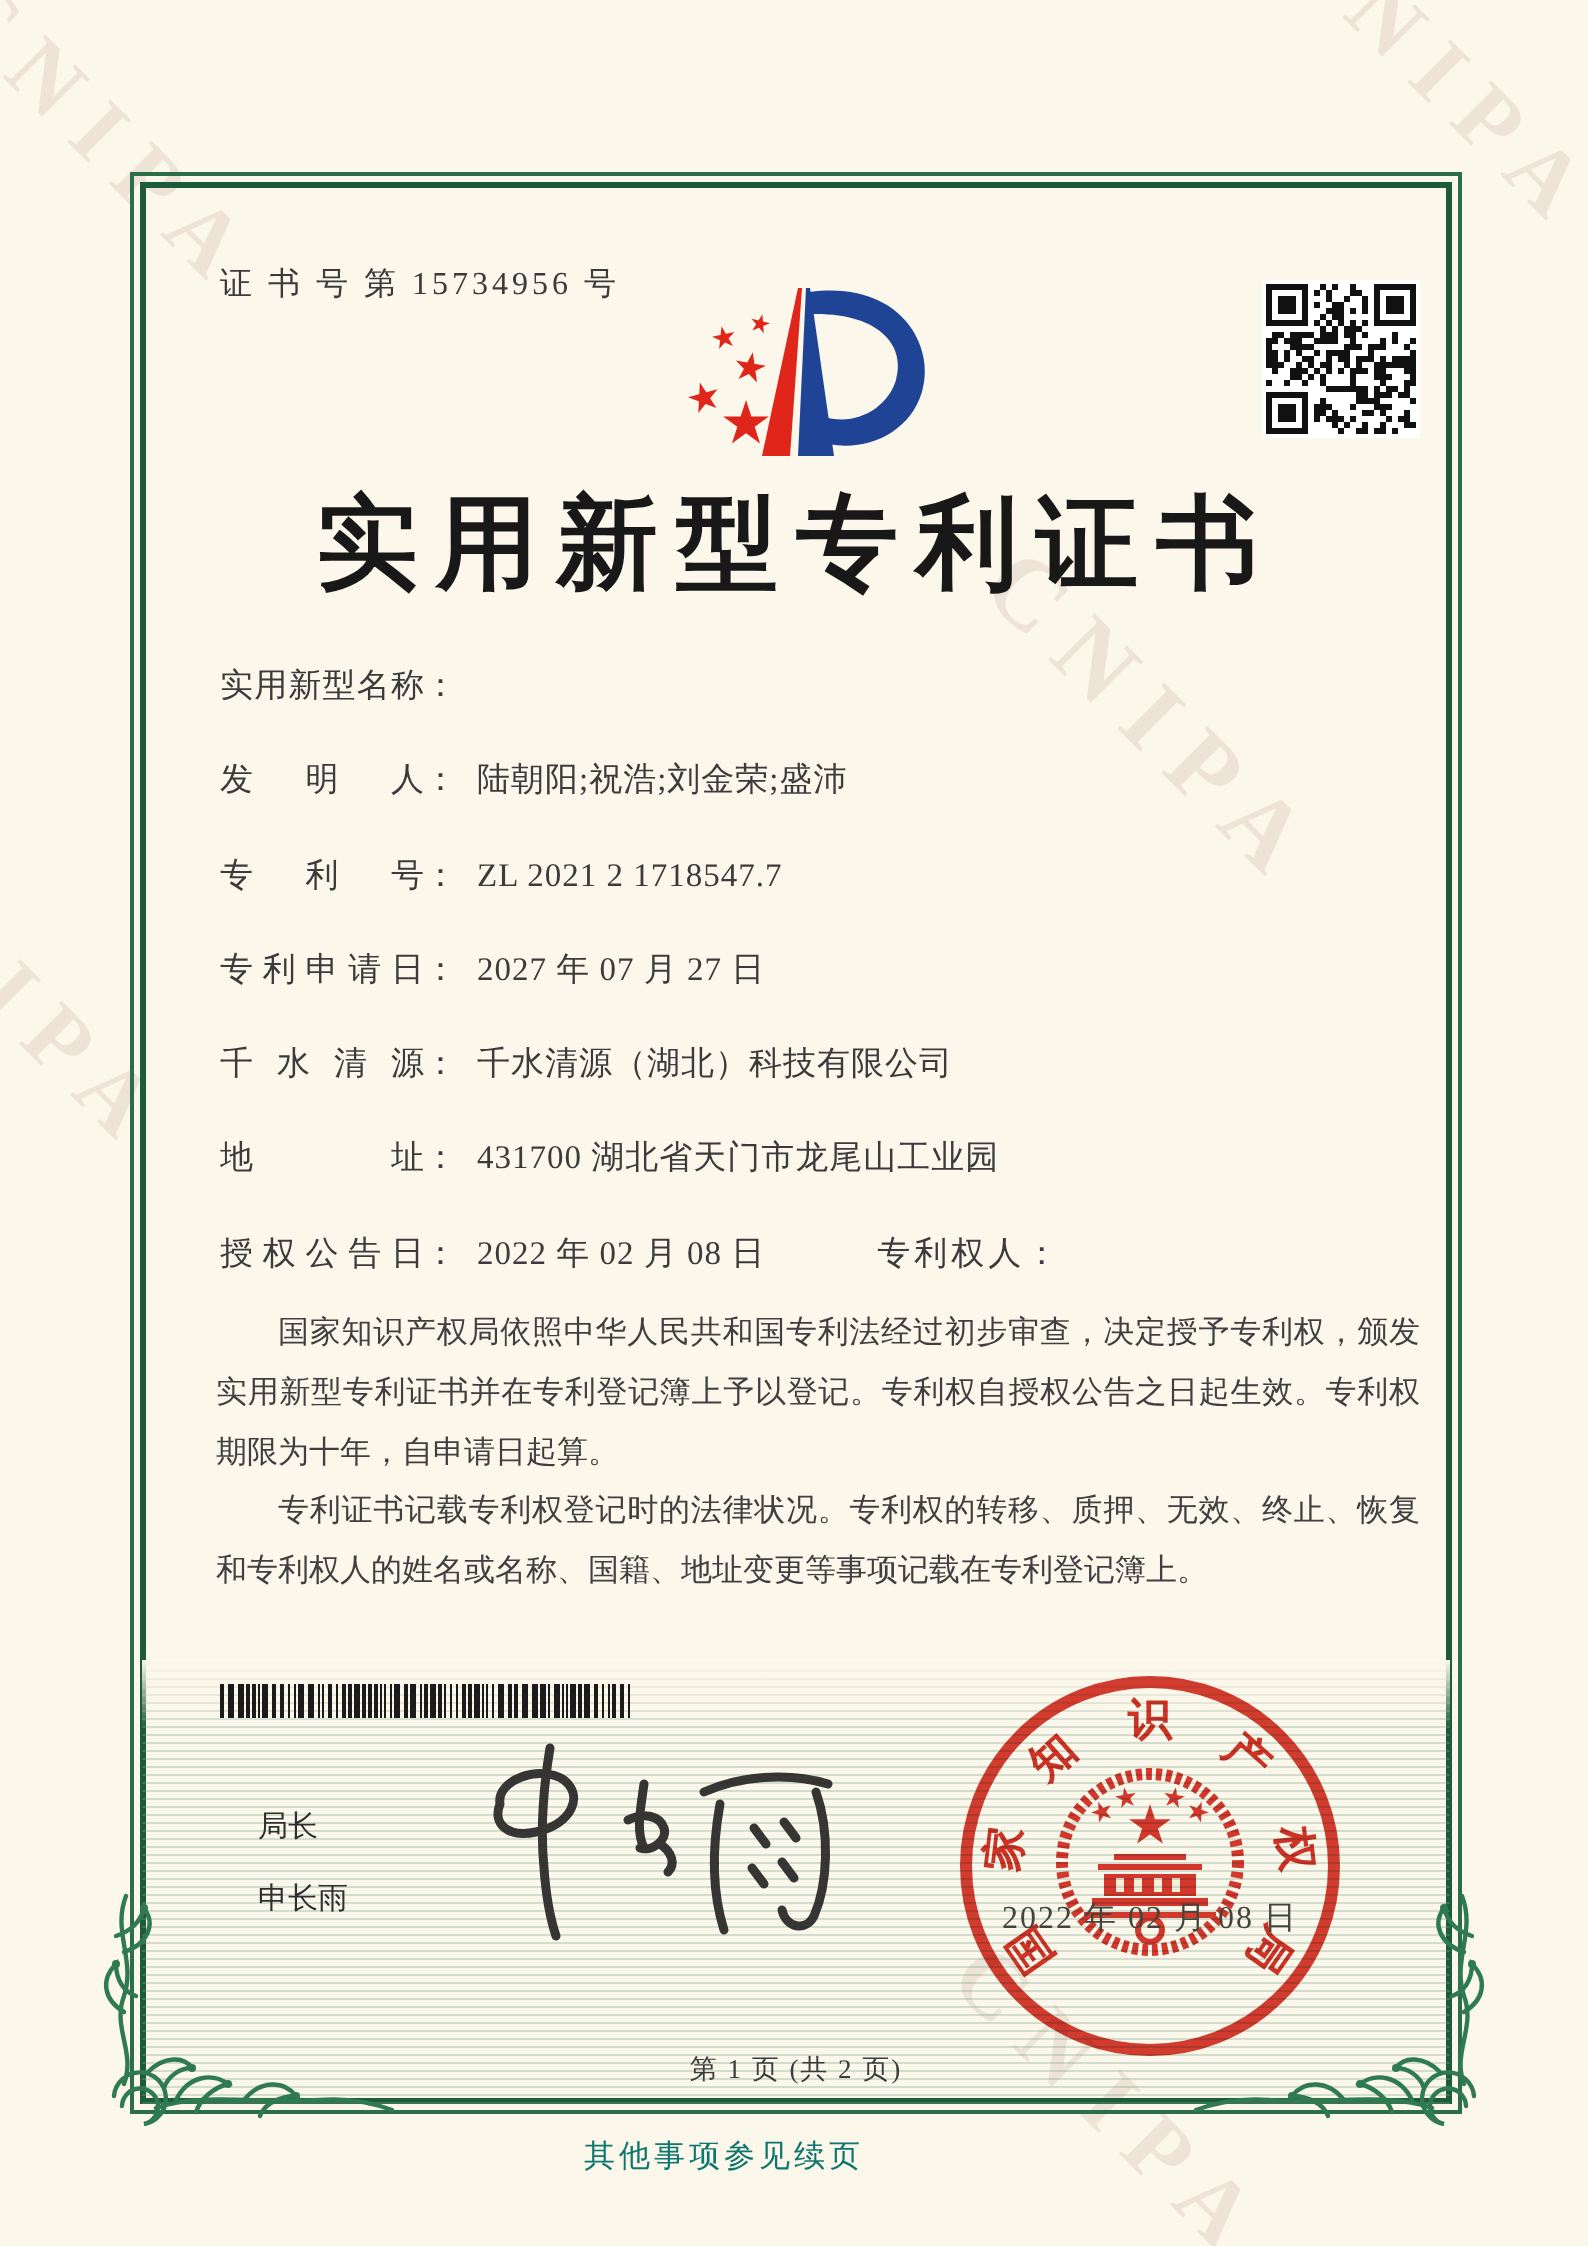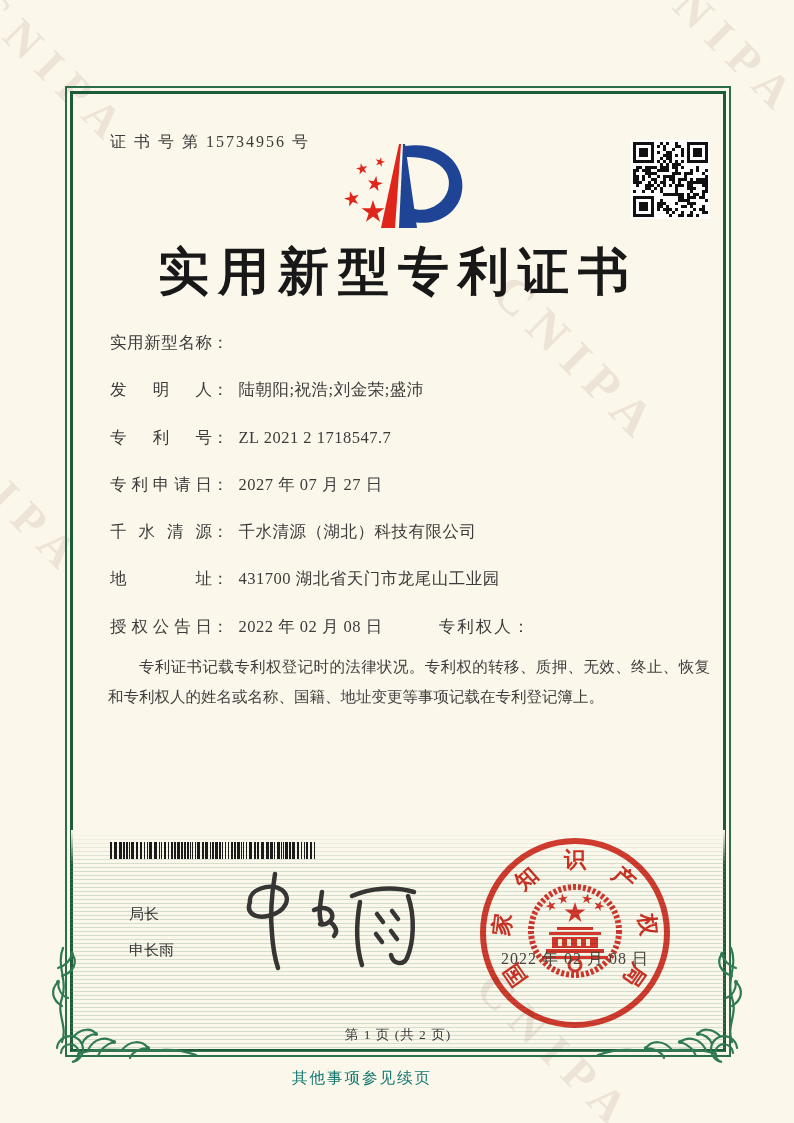--- a/index.html
+++ b/index.html
@@ -438,20 +438,21 @@
       <span class="fcolon">：</span>
     <span class="fvalue">2022 年 02 月 08 日</span>
     <span class="fsecond">
       <span class="flabel2">专利权人</span>
         <span class="fcolon">：</span>
     </span>
   </div>
 </div>
 
 <div class="body-text">
+  <p>国家知识产权局依照中华人民共和国专利法经过初步审查，决定授予专利权，颁发实用新型专利证书并在专利登记簿上予以登记。专利权自授权公告之日起生效。专利权期限为十年，自申请日起算。</p>
   <p>专利证书记载专利权登记时的法律状况。专利权的转移、质押、无效、终止、恢复和专利权人的姓名或名称、国籍、地址变更等事项记载在专利登记簿上。</p>
 </div>
 
 <svg class="barcode" id="barcode" width="205" height="17" viewBox="0 0 205 17">
     <rect x="0" y="0" width="2" height="17" fill="#1b1b1b"></rect>
     <rect x="4" y="0" width="3" height="17" fill="#1b1b1b"></rect>
     <rect x="9" y="0" width="3" height="17" fill="#1b1b1b"></rect>
     <rect x="13" y="0" width="2" height="17" fill="#1b1b1b"></rect>
     <rect x="16" y="0" width="2" height="17" fill="#1b1b1b"></rect>
     <rect x="19" y="0" width="1" height="17" fill="#1b1b1b"></rect>

